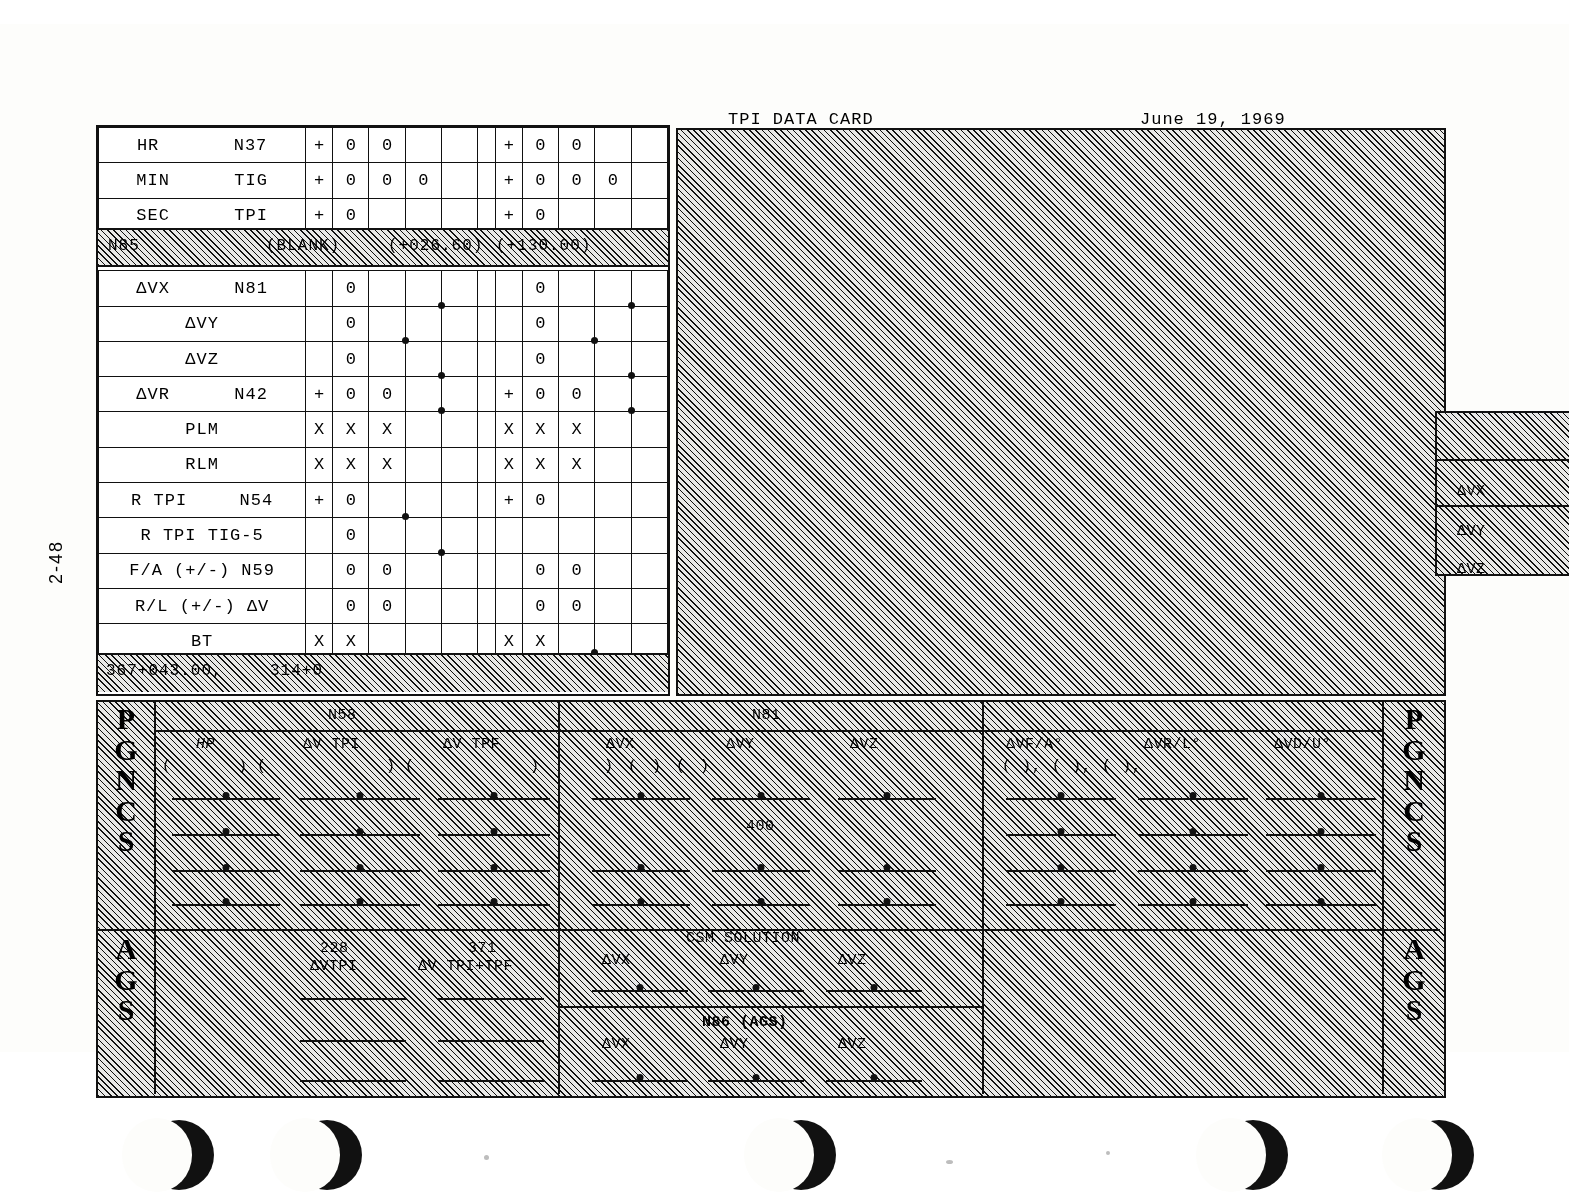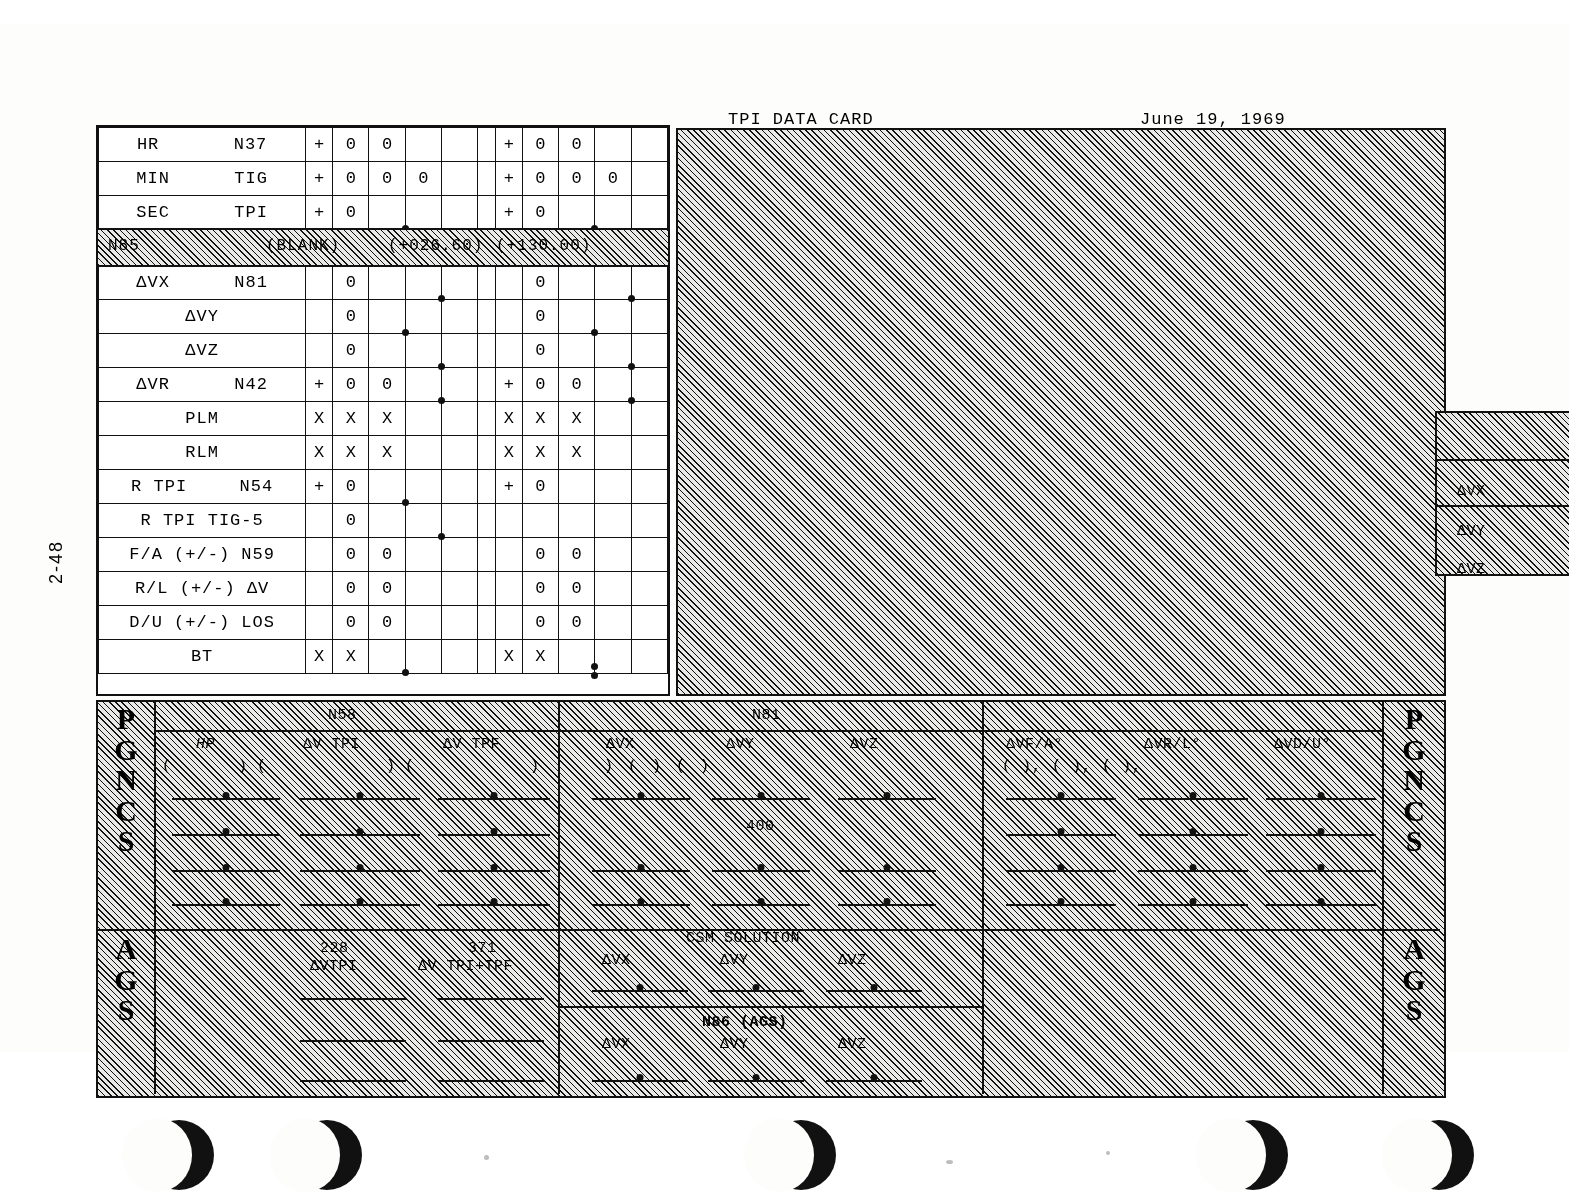--- a/index.html
+++ b/index.html
@@ -334,34 +334,20 @@
         <td class="dig"></td>
         <td class="dig"></td>
         <td class="gap"></td>
         <td class="nb"></td>
         <td class="dig">0</td>
         <td class="dig">0</td>
         <td class="dig"></td>
         <td class="dig"></td>
       </tr>
 
-      <tr>
-        <td class="lab thick-b">D/U (+/-) LOS</td>
-        <td class="nb thick-b"></td>
-        <td class="dig thick-b">0</td>
-        <td class="dig thick-b">0</td>
-        <td class="dig thick-b"></td>
-        <td class="dig thick-b"></td>
-        <td class="gap"></td>
-        <td class="nb thick-b"></td>
-        <td class="dig thick-b">0</td>
-        <td class="dig thick-b">0</td>
-        <td class="dig thick-b"></td>
-        <td class="dig thick-b"></td>
-      </tr>
 
       <tr>
         <td class="lab thick-b">BT</td>
         <td class="sign thick-b">X</td>
         <td class="dig thick-b">X</td>
         <td class="dig thick-b dotwrap">
               <span class="dot dot-br"></span>
             </td>
         <td class="dig thick-b"></td>
         <td class="dig thick-b"></td>
@@ -382,20 +368,24 @@
     </tbody>
       </table>
 
     <div class="strip hatch" style="top:101px;">
       <span class="txt" style="left:10px;">N85</span>
       <span class="txt" style="left:168px;">(BLANK)</span>
       <span class="txt" style="left:290px;">(+026.60)</span>
       <span class="txt" style="left:398px;">(+130.00)</span>
     </div>
 
+    <div class="strip hatch" style="top:526px;height:37px;border-bottom:none;">
+      <span class="txt" style="left:8px;">367+043.00,</span>
+      <span class="txt" style="left:172px;">314+0</span>
+    </div>
   </div>
 
   <div id="bottom" class="hatch">
 
     <div class="bline" style="left:0px;top:227px;width:1342px;height:2px;"></div>
     <div class="bline" style="left:56px;top:0;width:2px;height:392px;"></div>
     <div class="bline" style="left:1284px;top:0;width:2px;height:392px;"></div>
     <div class="bline" style="left:460px;top:0;width:2px;height:392px;"></div>
     <div class="bline" style="left:884px;top:0;width:2px;height:392px;"></div>
     <div class="bline" style="left:56px;top:28px;width:1228px;height:2px;"></div>

